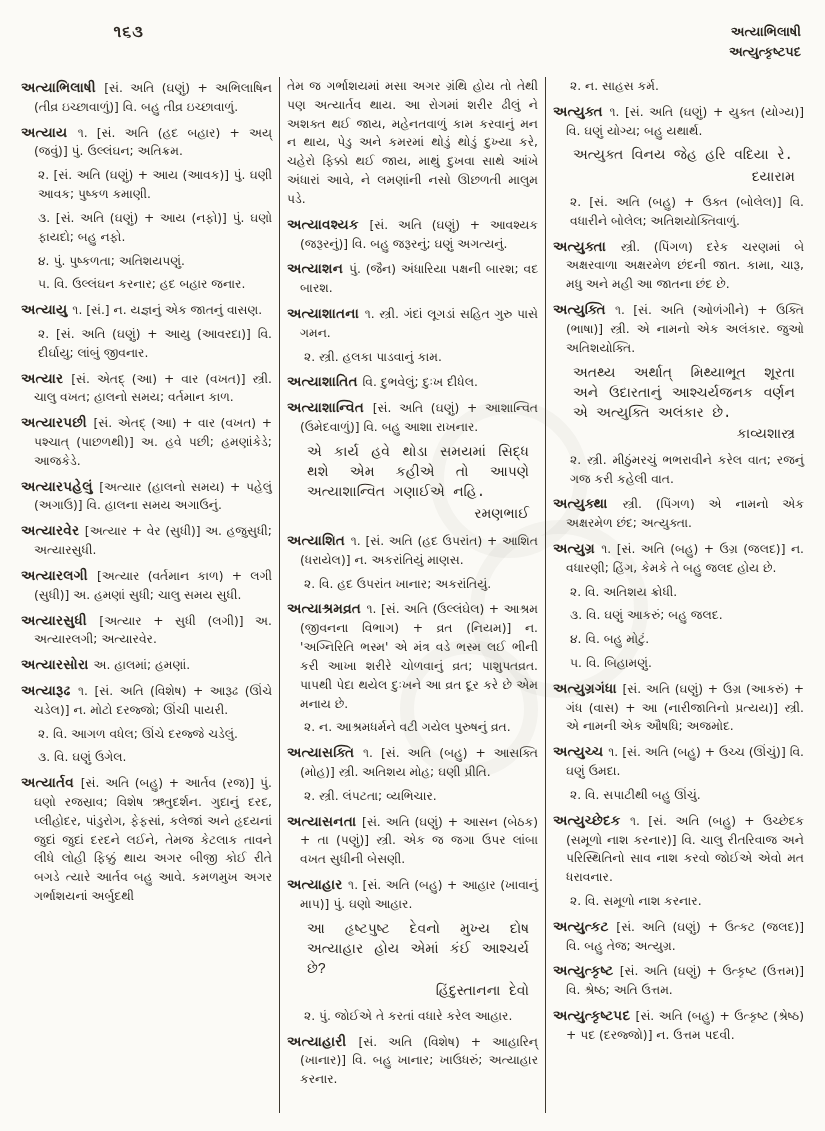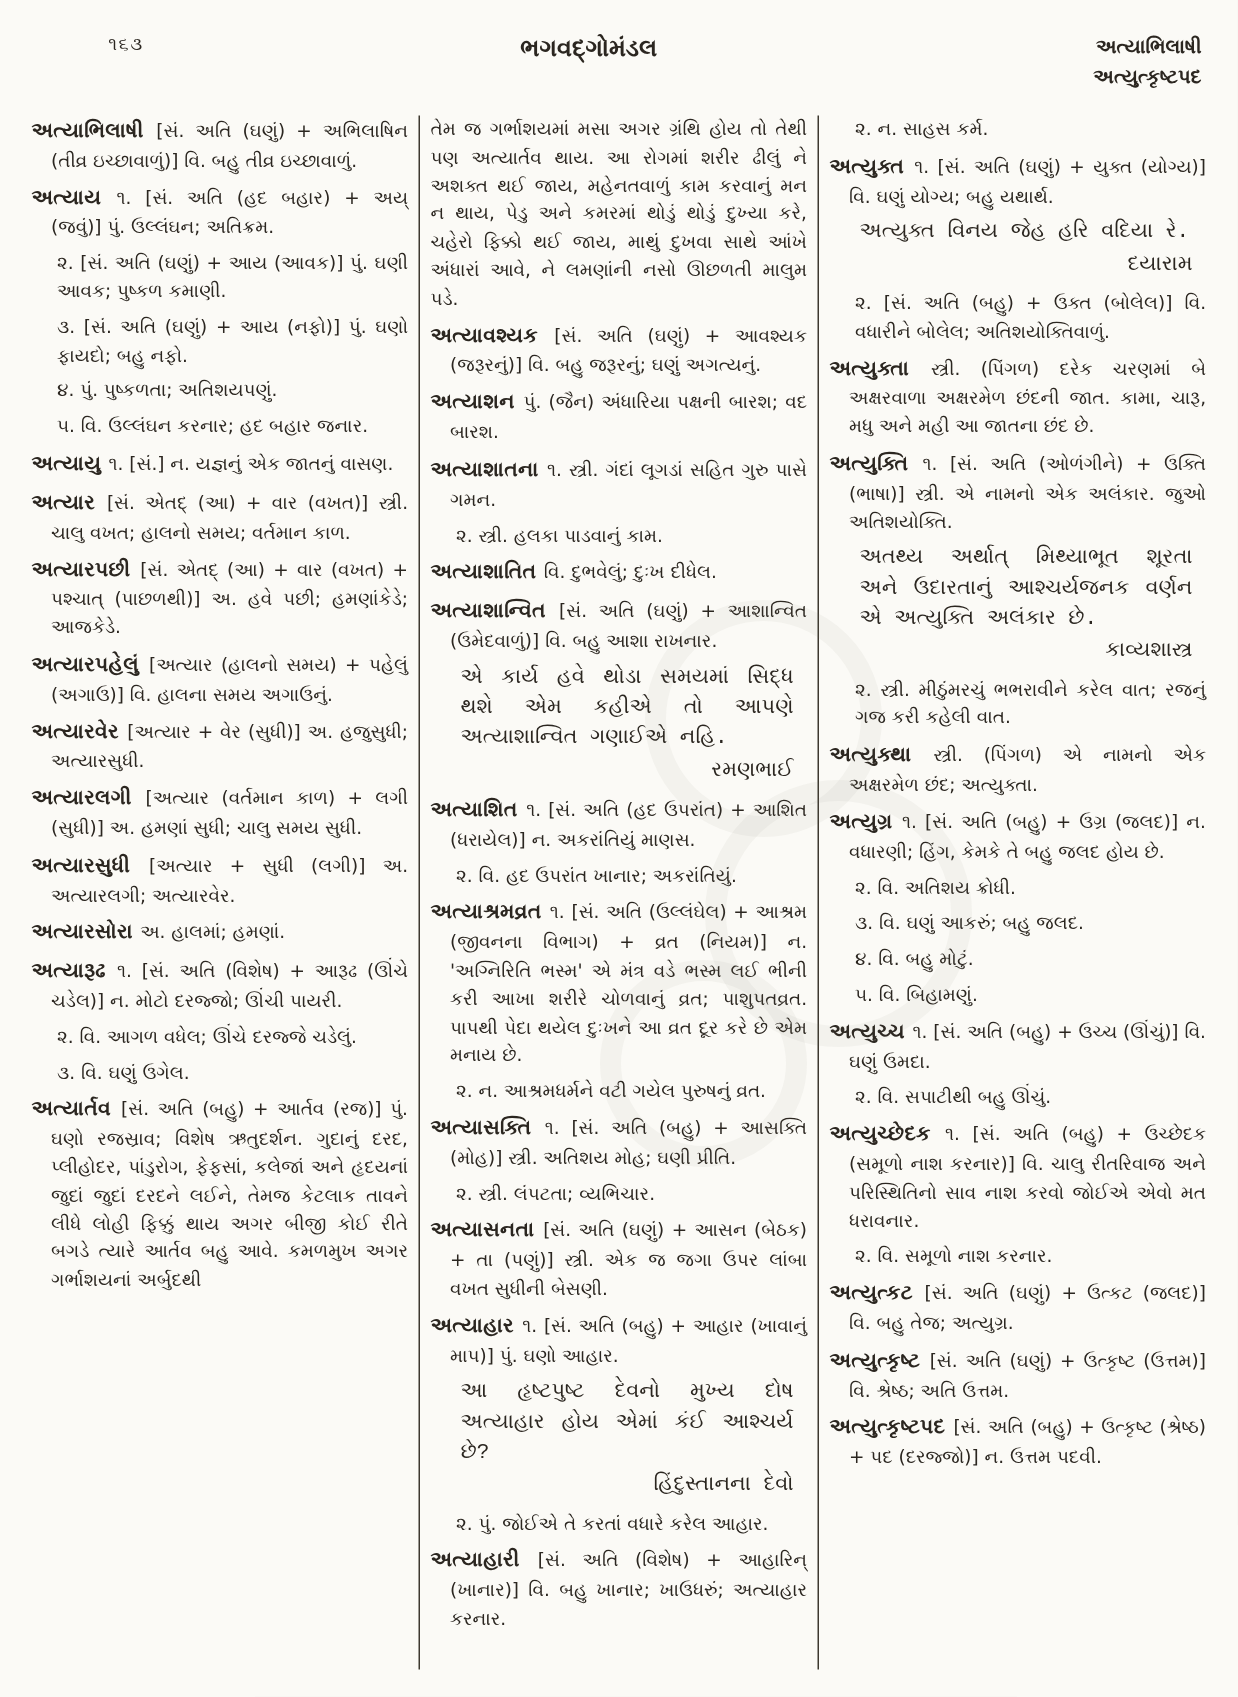--- a/index.html
+++ b/index.html
@@ -30,22 +30,22 @@
   .stamp.s3 { width: 110px; height: 110px; left: 400px; top: 640px; }
 
   header.pagehead {
     display: flex;
     align-items: flex-start;
     justify-content: space-between;
     padding: 0 10px 6px 10px;
     margin-bottom: 8px;
   }
   .page-number {
-    font-size: 12px; font-weight: normal;
-    width: 120px; text-align: center;
+    font-size: 16px; font-weight: bold;
+    width: 120px; text-align: right;
     letter-spacing: 1px;
   }
   .book-title {
     font-size: 16px; font-weight: bold;
     flex: 1; text-align: center;
   }
   .guide-words {
     width: 160px; text-align: right;
     font-size: 13px; font-weight: bold;
     line-height: 1.5;
@@ -101,36 +101,36 @@
 </head>
 <body>
 
 <div class="page">
   <div class="stamp s1"></div>
   <div class="stamp s2"></div>
   <div class="stamp s3"></div>
 
   <header class="pagehead">
     <div class="page-number">૧૬૩</div>
-    <div class="book-title">ભગવદ્ગોમંડલ</div>
     <div class="guide-words">
       <div>અત્યાભિલાષી</div>
       <div>અત્યુત્કૃષ્ટપદ</div>
     </div>
   </header>
 
   <main class="columns">
     <section class="column">
         <p class="entry"><span class="headword">અત્યાભિલાષી </span><span>[સં. અતિ (ઘણું) + અભિલાષિન (તીવ્ર ઇચ્છાવાળું)] વિ. બહુ તીવ્ર ઇચ્છાવાળું.</span></p>
         <p class="entry"><span class="headword">અત્યાય </span><span>૧. [સં. અતિ (હદ બહાર) + અય્ (જવું)] પું. ઉલ્લંઘન; અતિક્રમ.</span></p>
         <p class="sense">૨. [સં. અતિ (ઘણું) + આય (આવક)] પું. ઘણી આવક; પુષ્કળ કમાણી.</p>
         <p class="sense">૩. [સં. અતિ (ઘણું) + આય (નફો)] પું. ઘણો ફાયદો; બહુ નફો.</p>
         <p class="sense">૪. પું. પુષ્કળતા; અતિશયપણું.</p>
         <p class="sense">૫. વિ. ઉલ્લંઘન કરનાર; હદ બહાર જનાર.</p>
         <p class="entry"><span class="headword">અત્યાયુ </span><span>૧. [સં.] ન. યજ્ઞનું એક જાતનું વાસણ.</span></p>
+        <p class="sense">૨. [સં. અતિ (ઘણું) + આયુ (આવરદા)] વિ. દીર્ઘાયુ; લાંબું જીવનાર.</p>
         <p class="entry"><span class="headword">અત્યાર </span><span>[સં. એતદ્ (આ) + વાર (વખત)] સ્ત્રી. ચાલુ વખત; હાલનો સમય; વર્તમાન કાળ.</span></p>
         <p class="entry"><span class="headword">અત્યારપછી </span><span>[સં. એતદ્ (આ) + વાર (વખત) + પશ્ચાત્ (પાછળથી)] અ. હવે પછી; હમણાંકેડે; આજકેડે.</span></p>
         <p class="entry"><span class="headword">અત્યારપહેલું </span><span>[અત્યાર (હાલનો સમય) + પહેલું (અગાઉ)] વિ. હાલના સમય અગાઉનું.</span></p>
         <p class="entry"><span class="headword">અત્યારવેર </span><span>[અત્યાર + વેર (સુધી)] અ. હજુસુધી; અત્યારસુધી.</span></p>
         <p class="entry"><span class="headword">અત્યારલગી </span><span>[અત્યાર (વર્તમાન કાળ) + લગી (સુધી)] અ. હમણાં સુધી; ચાલુ સમય સુધી.</span></p>
         <p class="entry"><span class="headword">અત્યારસુધી </span><span>[અત્યાર + સુધી (લગી)] અ. અત્યારલગી; અત્યારવેર.</span></p>
         <p class="entry"><span class="headword">અત્યારસોરા </span><span>અ. હાલમાં; હમણાં.</span></p>
         <p class="entry"><span class="headword">અત્યારૂઢ </span><span>૧. [સં. અતિ (વિશેષ) + આરૂઢ (ઊંચે ચડેલ)] ન. મોટો દરજ્જો; ઊંચી પાયરી.</span></p>
         <p class="sense">૨. વિ. આગળ વધેલ; ઊંચે દરજ્જે ચડેલું.</p>
         <p class="sense">૩. વિ. ઘણું ઉગેલ.</p>
@@ -167,20 +167,21 @@
         <p class="entry"><span class="headword">અત્યુક્તા </span><span>સ્ત્રી. (પિંગળ) દરેક ચરણમાં બે અક્ષરવાળા અક્ષરમેળ છંદની જાત. કામા, ચારૂ, મધુ અને મહી આ જાતના છંદ છે.</span></p>
         <p class="entry"><span class="headword">અત્યુક્તિ </span><span>૧. [સં. અતિ (ઓળંગીને) + ઉક્તિ (ભાષા)] સ્ત્રી. એ નામનો એક અલંકાર. જુઓ અતિશયોક્તિ.</span></p>
         <div class="quote"><span>અતથ્ય અર્થાત્ મિથ્યાભૂત શૂરતા અને ઉદારતાનું આશ્ચર્યજનક વર્ણન એ અત્યુક્તિ અલંકાર છે.</span><span class="qsource">કાવ્યશાસ્ત્ર</span></div>
         <p class="sense">૨. સ્ત્રી. મીઠુંમરચું ભભરાવીને કરેલ વાત; રજનું ગજ કરી કહેલી વાત.</p>
         <p class="entry"><span class="headword">અત્યુક્થા </span><span>સ્ત્રી. (પિંગળ) એ નામનો એક અક્ષરમેળ છંદ; અત્યુક્તા.</span></p>
         <p class="entry"><span class="headword">અત્યુગ્ર </span><span>૧. [સં. અતિ (બહુ) + ઉગ્ર (જલદ)] ન. વધારણી; હિંગ, કેમકે તે બહુ જલદ હોય છે.</span></p>
         <p class="sense">૨. વિ. અતિશય ક્રોધી.</p>
         <p class="sense">૩. વિ. ઘણું આકરું; બહુ જલદ.</p>
         <p class="sense">૪. વિ. બહુ મોટું.</p>
         <p class="sense">૫. વિ. બિહામણું.</p>
+        <p class="entry"><span class="headword">અત્યુગ્રગંધા </span><span>[સં. અતિ (ઘણું) + ઉગ્ર (આકરું) + ગંધ (વાસ) + આ (નારીજાતિનો પ્રત્યય)] સ્ત્રી. એ નામની એક ઔષધિ; અજમોદ.</span></p>
         <p class="entry"><span class="headword">અત્યુચ્ચ </span><span>૧. [સં. અતિ (બહુ) + ઉચ્ચ (ઊંચું)] વિ. ઘણું ઉમદા.</span></p>
         <p class="sense">૨. વિ. સપાટીથી બહુ ઊંચું.</p>
         <p class="entry"><span class="headword">અત્યુચ્છેદક </span><span>૧. [સં. અતિ (બહુ) + ઉચ્છેદક (સમૂળો નાશ કરનાર)] વિ. ચાલુ રીતરિવાજ અને પરિસ્થિતિનો સાવ નાશ કરવો જોઈએ એવો મત ધરાવનાર.</span></p>
         <p class="sense">૨. વિ. સમૂળો નાશ કરનાર.</p>
         <p class="entry"><span class="headword">અત્યુત્કટ </span><span>[સં. અતિ (ઘણું) + ઉત્કટ (જલદ)] વિ. બહુ તેજ; અત્યુગ્ર.</span></p>
         <p class="entry"><span class="headword">અત્યુત્કૃષ્ટ </span><span>[સં. અતિ (ઘણું) + ઉત્કૃષ્ટ (ઉત્તમ)] વિ. શ્રેષ્ઠ; અતિ ઉત્તમ.</span></p>
         <p class="entry"><span class="headword">અત્યુત્કૃષ્ટપદ </span><span>[સં. અતિ (બહુ) + ઉત્કૃષ્ટ (શ્રેષ્ઠ) + પદ (દરજ્જો)] ન. ઉત્તમ પદવી.</span></p>
       </section>
   </main>
 </div>

